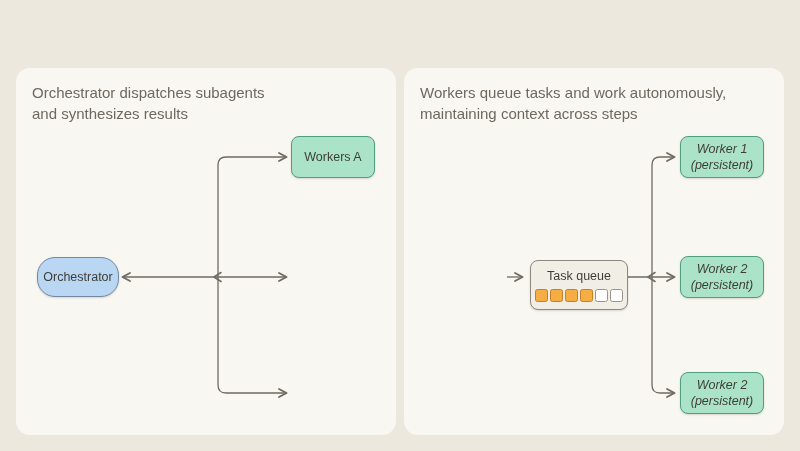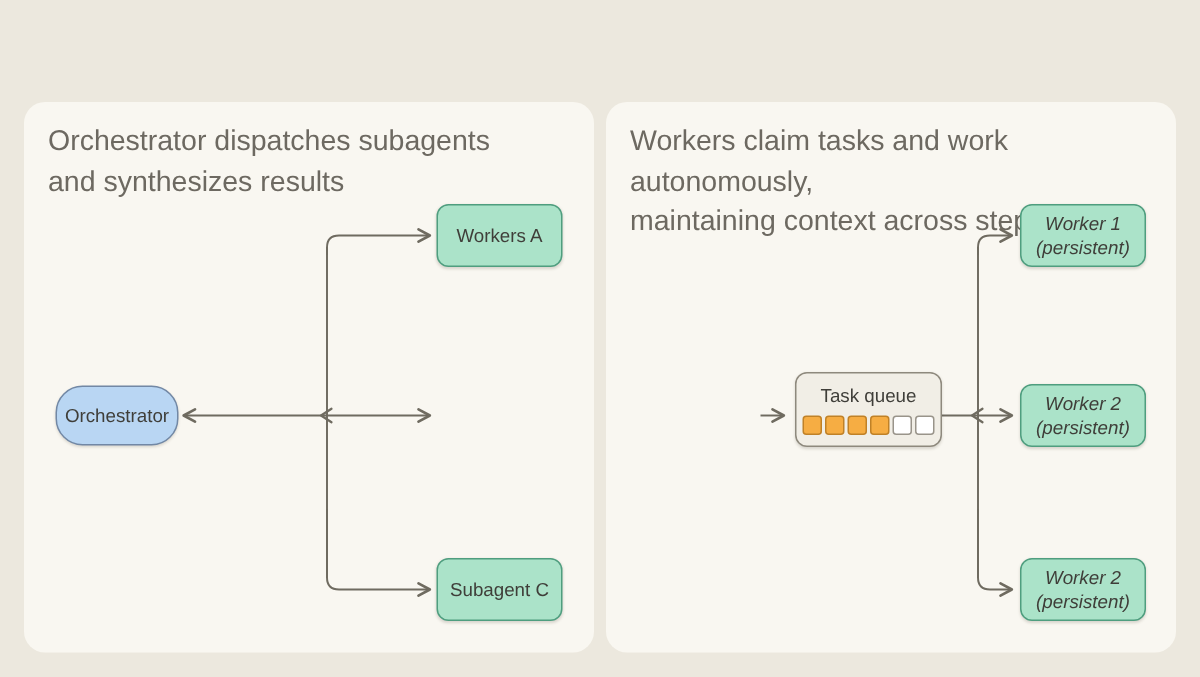--- a/index.html
+++ b/index.html
@@ -42,21 +42,21 @@
     width: 380px;
     height: 367px;
     background: var(--panel-bg);
     border-radius: 14px;
   }
   .panel-left { left: 16px; }
   .panel-right { left: 404px; }
   .heading {
     position: absolute;
     top: 14px; left: 16px; right: 12px;
-    font-size: 19px;
+    font-size: 15px;
     font-weight: 500;
     line-height: 1.4;
     color: var(--heading-text);
     white-space: pre-line;
   }
   .connectors { position: absolute; top: 0; left: 0; width: 380px; height: 367px; }
   .cline { fill: none; stroke: var(--line); stroke-width: 1.3px; }
   .arrowhead {
     fill: none; stroke: var(--line); stroke-width: 1.5px;
     stroke-linecap: round; stroke-linejoin: round;
@@ -79,21 +79,21 @@
     box-shadow: 0 1px 2px rgba(60, 55, 40, 0.18);
   }
   .blue  { background: var(--blue-fill);  border-color: var(--blue-border); }
   .green { background: var(--green-fill); border-color: var(--green-border); }
   .orchestrator, .coordinator { left: 21px; top: 189px; width: 82px; height: 40px; border-radius: 18px; }
   .subagent-a, .worker-1 { left: 275px; top: 68px;  width: 84px; height: 42px; }
   .subagent-b, .worker-2 { left: 275px; top: 188px; width: 84px; height: 42px; }
   .subagent-c, .worker-3 { left: 275px; top: 304px; width: 84px; height: 42px; }
   .worker-1, .worker-2, .worker-3 { left: 276px; font-style: italic; }
   .task-queue {
-    left: 126px; top: 180px; width: 98px; height: 50px;
+    left: 126px; top: 192px; width: 98px; height: 50px;
     background: var(--queue-fill);
     border-color: var(--queue-border);
     gap: 4px;
   }
   .tq-slots { display: flex; gap: 2px; }
   .slot {
     width: 13px; height: 13px;
     box-sizing: border-box;
     border-radius: 2.5px;
     border: 1.5px solid var(--slot-empty-border);
@@ -122,27 +122,24 @@
       <path d="M202,209 L202,317 Q202,325 210,325 L270,325" class="cline" marker-end="url(#ahL)"></path>
       <path d="M205,204.5 L198,209 L205,213.5" class="arrowhead"></path>
     </svg>
 
     <div class="node blue orchestrator">
       <span>Orchestrator</span>
     </div>
     <div class="node green subagent-a">
       <span>Workers A</span>
     </div>
-    <div class="node green subagent-c">
-      <span>Subagent C</span>
-    </div>
   </section>
 
   <section class="panel panel-right">
-    <p class="heading">Workers claim tasks and work autonomously,
+    <p class="heading">Workers queue tasks and work autonomously,
 maintaining context across steps</p>
 
     <svg class="connectors" viewBox="0 0 380 367">
       <defs>
         <marker id="ahR" viewBox="0 0 10 10" refX="7.5" refY="5" markerWidth="9" markerHeight="9" orient="auto-start-reverse">
           <path d="M1.5,1.5 L8,5 L1.5,8.5" class="arrowhead"></path>
         </marker>
       </defs>
       <line x1="103" y1="209" x2="118" y2="209" class="cline" marker-end="url(#ahR)"></line>
       <line x1="224" y1="209" x2="270" y2="209" class="cline" marker-end="url(#ahR)"></line>

